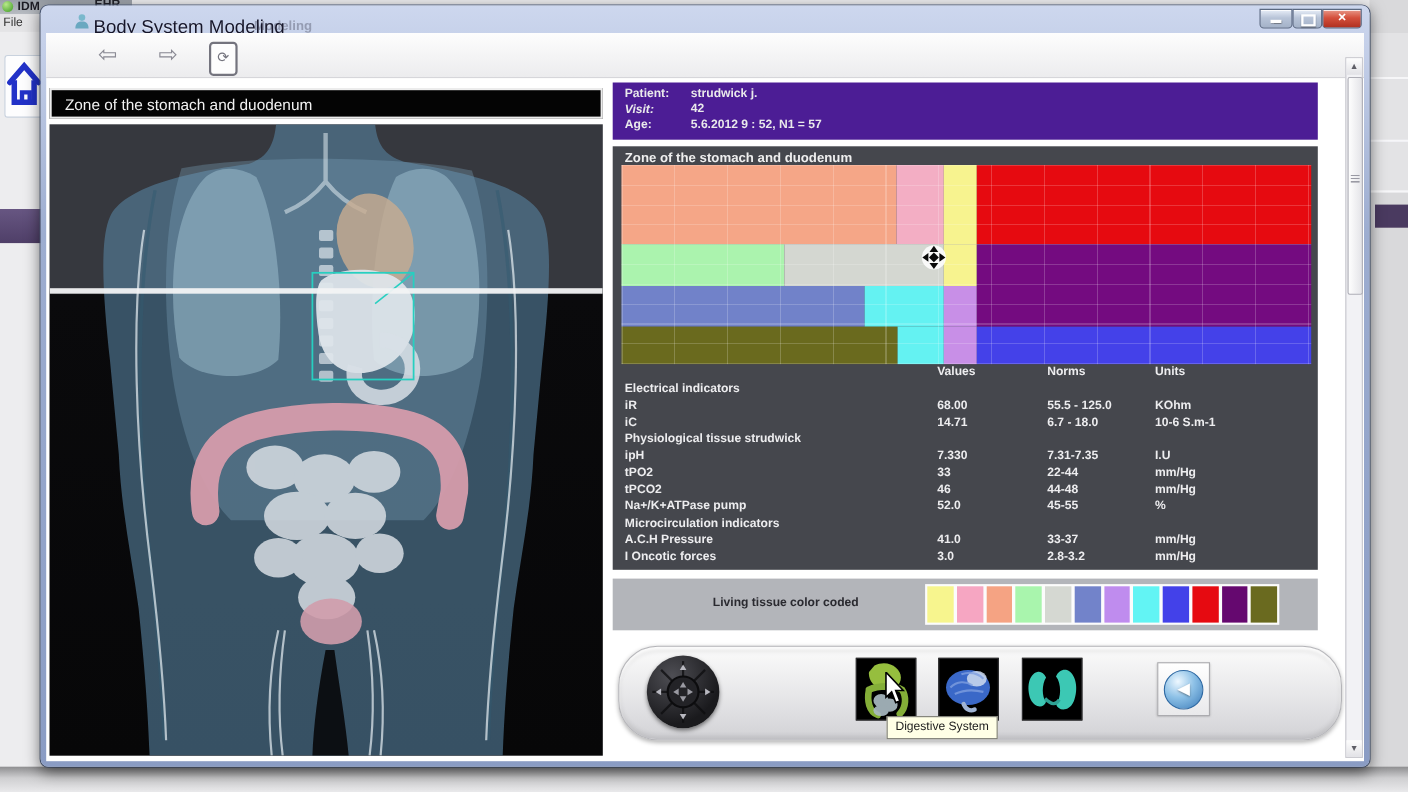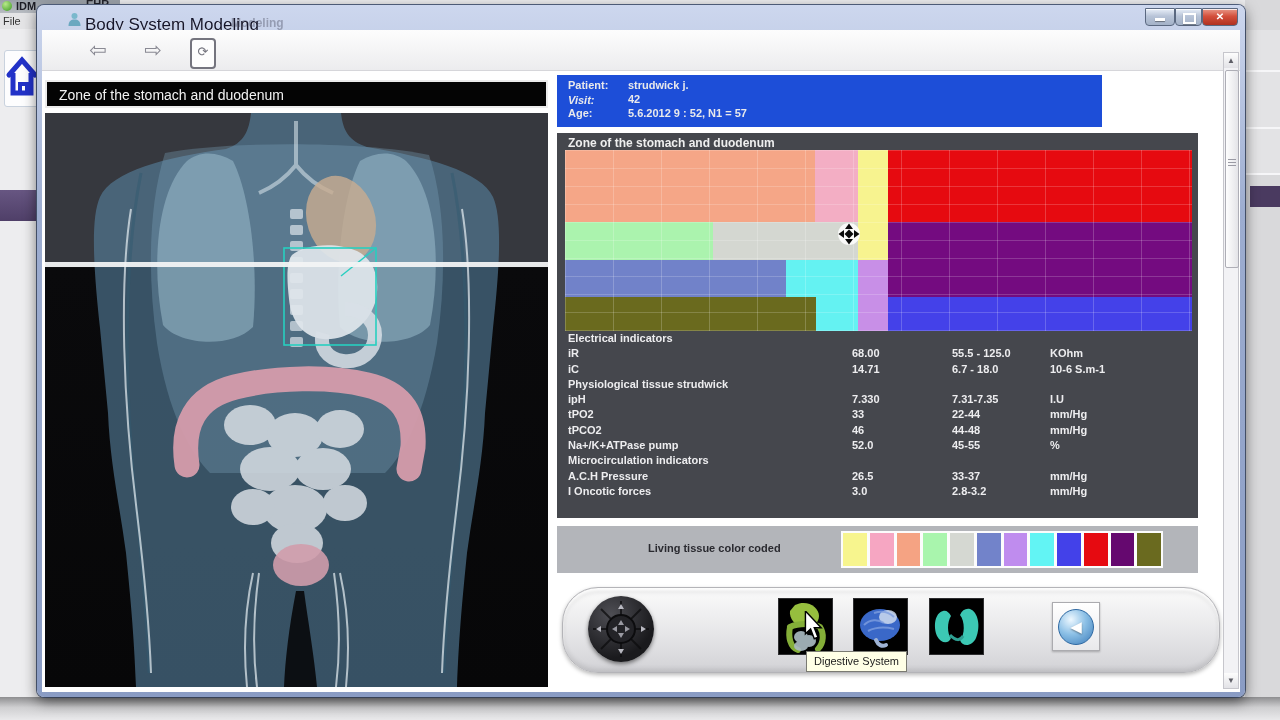--- a/index.html
+++ b/index.html
@@ -47,21 +47,21 @@
     font-size:13px;color:#74747e;text-align:center;line-height:23px;background:#fdfdfd;}
 
   
   #left-title{left:45px;top:80px;width:503px;height:28px;background:#040404;
     border:2px solid #ececec;box-sizing:border-box;}
   #left-title span{position:absolute;left:12px;top:5px;font-size:14px;color:#f2f2f2;}
   #body-panel{left:45px;top:113px;width:503px;height:574px;
     background:linear-gradient(#36383e 0px,#36383e 149px,#0a0a0c 155px,#070708 100%);overflow:hidden;}
 
   
-  #patient-box{left:557px;top:75px;width:545px;height:52px;background:#1d4ed8;}
+  #patient-box{left:557px;top:75px;width:641px;height:52px;background:#4c1d95;}
   .p-label{position:absolute;left:11px;font-size:11px;font-weight:bold;color:#e9e9eb;}
   .p-value{position:absolute;left:71px;font-size:11px;font-weight:bold;color:#e9e9eb;}
   #zone-panel{left:557px;top:133px;width:641px;height:385px;background:#45474d;}
   #zone-title{position:absolute;left:11px;top:3px;font-size:12px;font-weight:bold;color:#efefef;}
   #heatmap{position:absolute;left:8px;top:17px;width:627px;height:181px;background:#45474d;}
   .hm-cell{position:absolute;}
   #hm-grid{position:absolute;left:0;top:0;width:627px;height:181px;pointer-events:none;
     background-image:
       repeating-linear-gradient(to right,rgba(255,255,255,.20) 0 1px,transparent 1px 48px),
       repeating-linear-gradient(to bottom,rgba(255,255,255,.18) 0 1px,transparent 1px 18px);}
@@ -249,20 +249,26 @@
         <polygon points="12,1.5 8,7 16,7" fill="#0a0a0a"></polygon>
         <polygon points="12,22.5 8,17 16,17" fill="#0a0a0a"></polygon>
         <polygon points="1.5,12 7,8 7,16" fill="#0a0a0a"></polygon>
         <polygon points="22.5,12 17,8 17,16" fill="#0a0a0a"></polygon>
         <polygon points="12,7.5 16.5,12 12,16.5 7.5,12" fill="#0a0a0a"></polygon>
       </svg>
     </div>
 
     <div id="ind-table">
         <div class="t-row">
+          <span class="t-label"></span>
+          <span class="t-col">Values</span>
+          <span class="t-col">Norms</span>
+          <span class="t-col">Units</span>
+        </div>
+        <div class="t-row">
           <span class="t-section">Electrical indicators</span>
         </div>
         <div class="t-row">
           <span class="t-label">iR</span>
           <span class="t-col">68.00</span>
           <span class="t-col">55.5 - 125.0</span>
           <span class="t-col">KOhm</span>
         </div>
         <div class="t-row">
           <span class="t-label">iC</span>
@@ -295,21 +301,21 @@
           <span class="t-label">Na+/K+ATPase pump</span>
           <span class="t-col">52.0</span>
           <span class="t-col">45-55</span>
           <span class="t-col">%</span>
         </div>
         <div class="t-row">
           <span class="t-section">Microcirculation indicators</span>
         </div>
         <div class="t-row">
           <span class="t-label">A.C.H Pressure</span>
-          <span class="t-col">26.5</span>
+          <span class="t-col">41.0</span>
           <span class="t-col">33-37</span>
           <span class="t-col">mm/Hg</span>
         </div>
         <div class="t-row">
           <span class="t-label">I Oncotic forces</span>
           <span class="t-col">3.0</span>
           <span class="t-col">2.8-3.2</span>
           <span class="t-col">mm/Hg</span>
         </div>
       </div>

